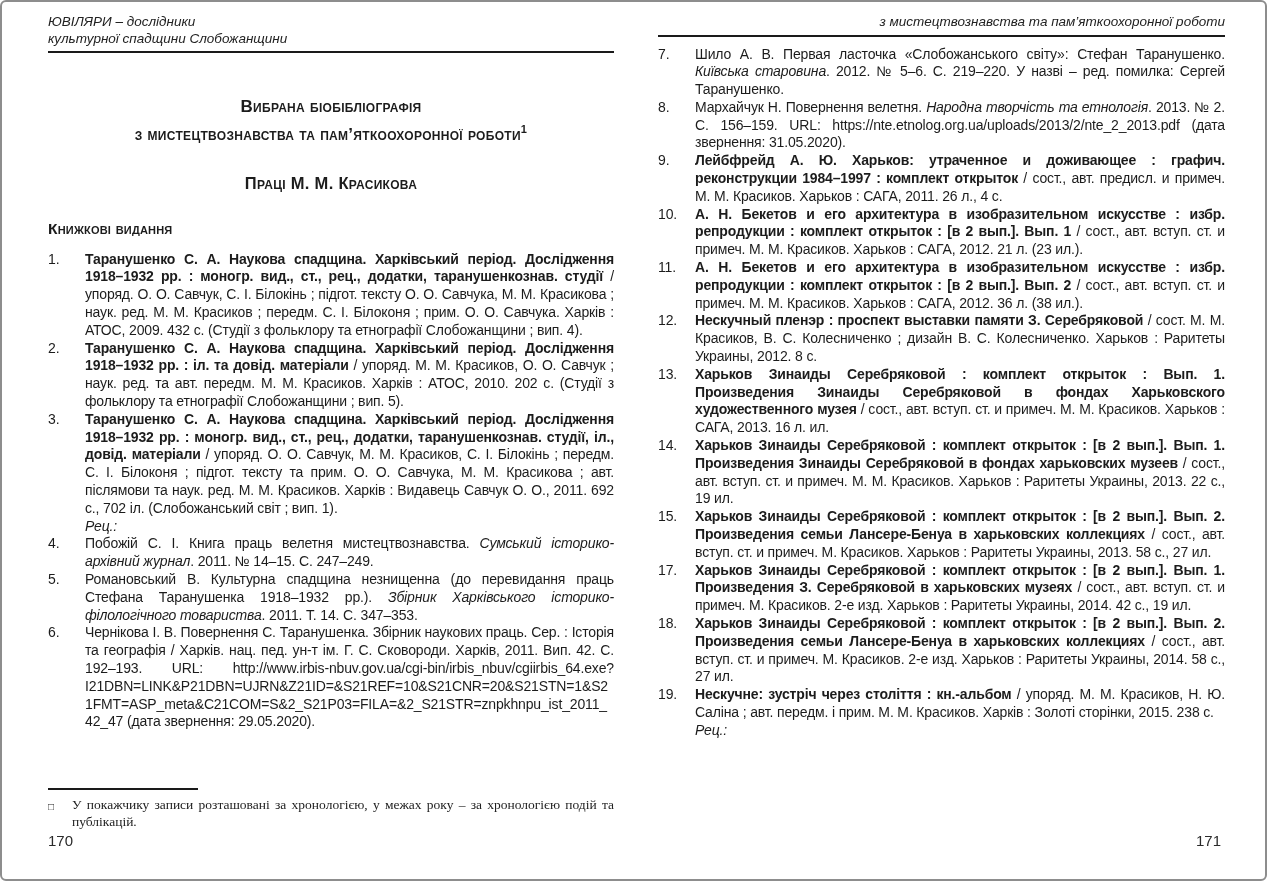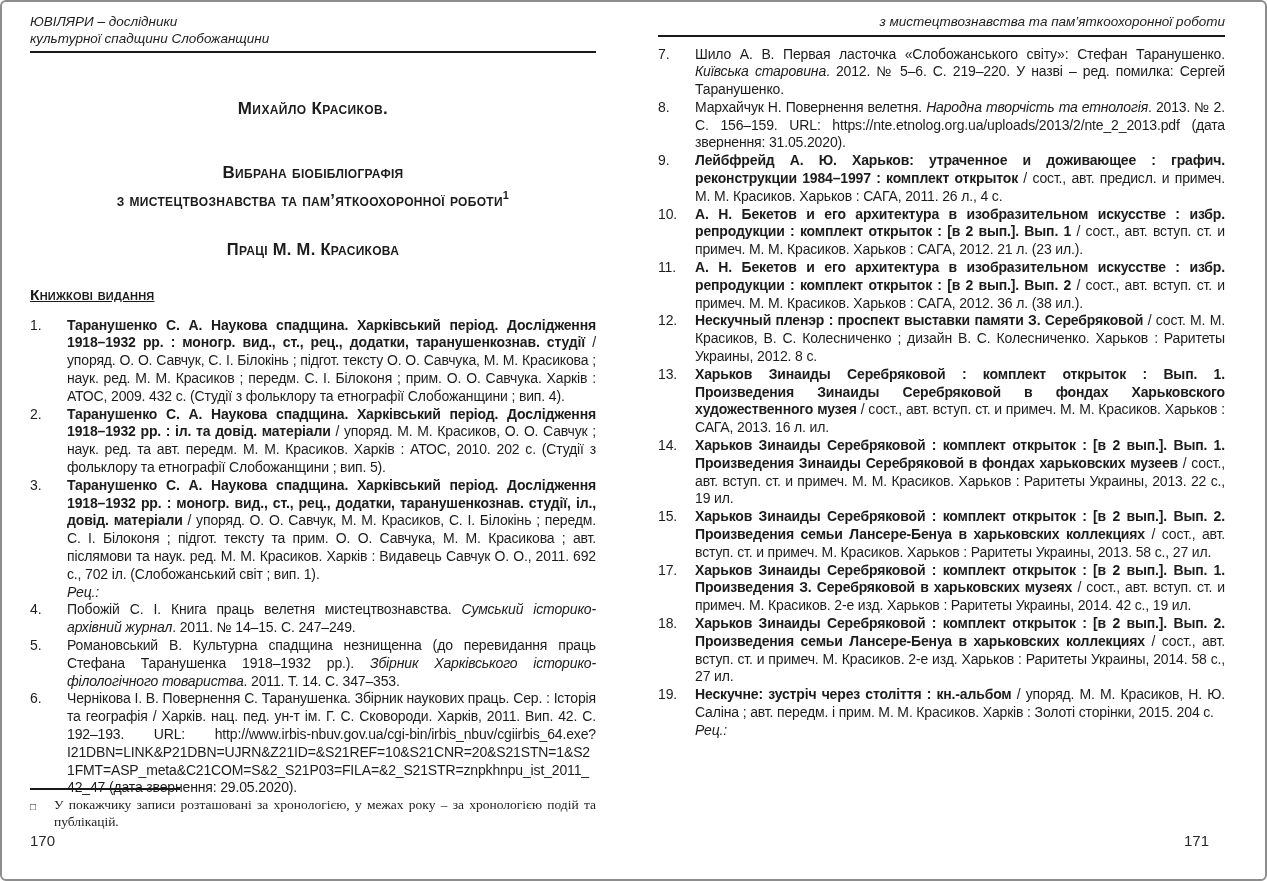--- a/index.html
+++ b/index.html
@@ -1,66 +1,65 @@
 <!DOCTYPE html>
 <html><head>
 <meta charset="utf-8">
 <style>
   html,body{margin:0;padding:0;background:#ffffff;}
   body{width:1267px;height:881px;position:relative;font-family:"Liberation Sans",sans-serif;color:#1c1c1c;}
   .frame{position:absolute;left:0;top:0;width:1267px;height:881px;box-sizing:border-box;
          border:2px solid #8d8d8d;border-radius:6px;background:#ffffff;overflow:hidden;}
   .page{position:absolute;top:12px;bottom:0;}
-  .page-left{left:28px;width:566px;}
+  .page-left{left:46px;width:566px;}
   .page-right{left:656px;width:567px;}
 
   .running-header{font-style:italic;font-size:13.5px;line-height:16.5px;color:#222;
                   border-bottom:2px solid #1a1a1a;padding-bottom:4px;}
   .running-header.align-right{text-align:right;}
 
   .smallcaps{font-variant:small-caps;}
   .title-name{margin:46px 0 0 0;text-align:center;font-size:17px;font-weight:700;letter-spacing:.4px;}
   .title-main{margin:0;text-align:center;font-size:17px;font-weight:700;letter-spacing:.3px;line-height:23px;}
   .title-main.first{margin-top:42px;}
   sup{font-size:11px;}
   .subtitle{margin:28px 0 0 0;text-align:center;font-size:16.5px;font-weight:700;letter-spacing:.3px;}
-  .section-heading{margin:27px 0 0 0;text-align:left;font-size:15.5px;font-weight:700;letter-spacing:.2px;text-decoration:underline;}
+  .section-heading{margin:27px 0 0 0;text-align:left;font-size:15.5px;font-weight:700;letter-spacing:.2px;}
 
   .items{margin-top:13px;font-size:14px;line-height:17.8px;letter-spacing:-0.15px;}
   .page-right .items{margin-top:9px;}
   .item{display:flex;text-align:justify;}
   .item-num{width:37px;flex:0 0 37px;}
   .item-body{flex:1;overflow-wrap:anywhere;}
   .bold{font-weight:700;}
   .italic{font-style:italic;}
   .rec{display:block;font-style:italic;}
 
   .footnote-block{position:absolute;left:0;top:774px;width:566px;}
   .footnote-rule{width:150px;border-top:2px solid #1a1a1a;margin-bottom:7px;}
   .footnote{display:flex;font-family:"Liberation Serif",serif;font-size:13.5px;line-height:16.5px;
             text-align:justify;color:#222;}
   .fn-marker{width:24px;flex:0 0 24px;font-size:10px;padding-top:2px;}
   .fn-text{flex:1;}
 
   .pageno{position:absolute;top:818px;font-size:15px;color:#2a2a2a;}
   .pageno.left-no{left:0;}
-  .pageno.right-no{right:16px;text-align:center;}
+  .pageno.right-no{right:4px;text-align:center;}
 </style>
 </head>
 <body>
 
 <div class="frame">
 
   <section class="page page-left">
     <header class="running-header">
       <div>ЮВІЛЯРИ – дослідники</div>
       <div>культурної спадщини Слобожанщини</div>
     </header>
 
-    <h1 class="title-name smallcaps">Михайло Красиков.</h1>
     <h2 class="title-main smallcaps first">Вибрана біобібліографія</h2>
     <h2 class="title-main smallcaps"><span>з мистецтвознавства та пам’яткоохоронної роботи</span><sup>1</sup></h2>
 
     <h3 class="subtitle smallcaps">Праці М. М. Красикова</h3>
     <h4 class="section-heading smallcaps">Книжкові видання</h4>
 
     <div class="items">
         <div class="item">
           <span class="item-num">1.</span>
           <span class="item-body"><span class="bold">Таранушенко С. А. Наукова спадщина. Харківський період. Дослідження 1918–1932 рр. : моногр. вид., ст., рец., додатки, таранушенкознав. студії</span><span> / упоряд. О. О. Савчук, С. І. Білокінь ; підгот. тексту О. О. Савчука, М. М. Красикова ; наук. ред. М. М. Красиков ; передм. С. І. Білоконя ; прим. О. О. Савчука. Харків : АТОС, 2009. 432 с. (Студії з фольклору та етнографії Слобожанщини ; вип. 4).</span></span>
@@ -143,20 +142,20 @@
         <div class="item">
           <span class="item-num">17.</span>
           <span class="item-body"><span class="bold">Харьков Зинаиды Серебряковой : комплект открыток : [в 2 вып.]. Вып. 1. Произведения З. Серебряковой в харьковских музеях</span><span> / сост., авт. вступ. ст. и примеч. М. Красиков. 2-е изд. Харьков : Раритеты Украины, 2014. 42 с., 19 ил.</span></span>
         </div>
         <div class="item">
           <span class="item-num">18.</span>
           <span class="item-body"><span class="bold">Харьков Зинаиды Серебряковой : комплект открыток : [в 2 вып.]. Вып. 2. Произведения семьи Лансере-Бенуа в харьковских коллекциях</span><span> / сост., авт. вступ. ст. и примеч. М. Красиков. 2-е изд. Харьков : Раритеты Украины, 2014. 58 с., 27 ил.</span></span>
         </div>
         <div class="item">
           <span class="item-num">19.</span>
-          <span class="item-body"><span class="bold">Нескучне: зустріч через століття : кн.-альбом</span><span> / упоряд. М. М. Красиков, Н. Ю. Саліна ; авт. передм. і прим. М. М. Красиков. Харків : Золоті сторінки, 2015. 204 с.</span><span class="rec">Рец.:</span></span>
+          <span class="item-body"><span class="bold">Нескучне: зустріч через століття : кн.-альбом</span><span> / упоряд. М. М. Красиков, Н. Ю. Саліна ; авт. передм. і прим. М. М. Красиков. Харків : Золоті сторінки, 2015. 238 с.</span><span class="rec">Рец.:</span></span>
         </div>
       </div>
 
     <div class="pageno right-no">171</div>
   </section>
 
 </div>
 
 </body></html>

